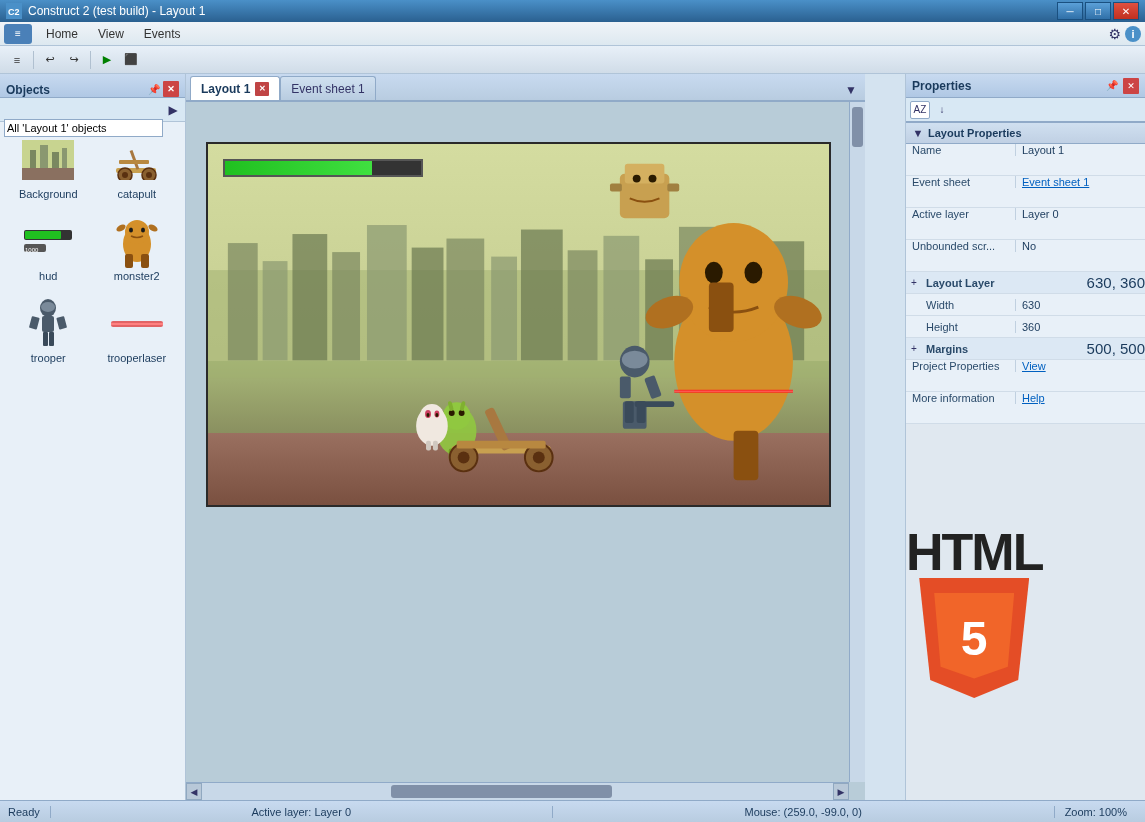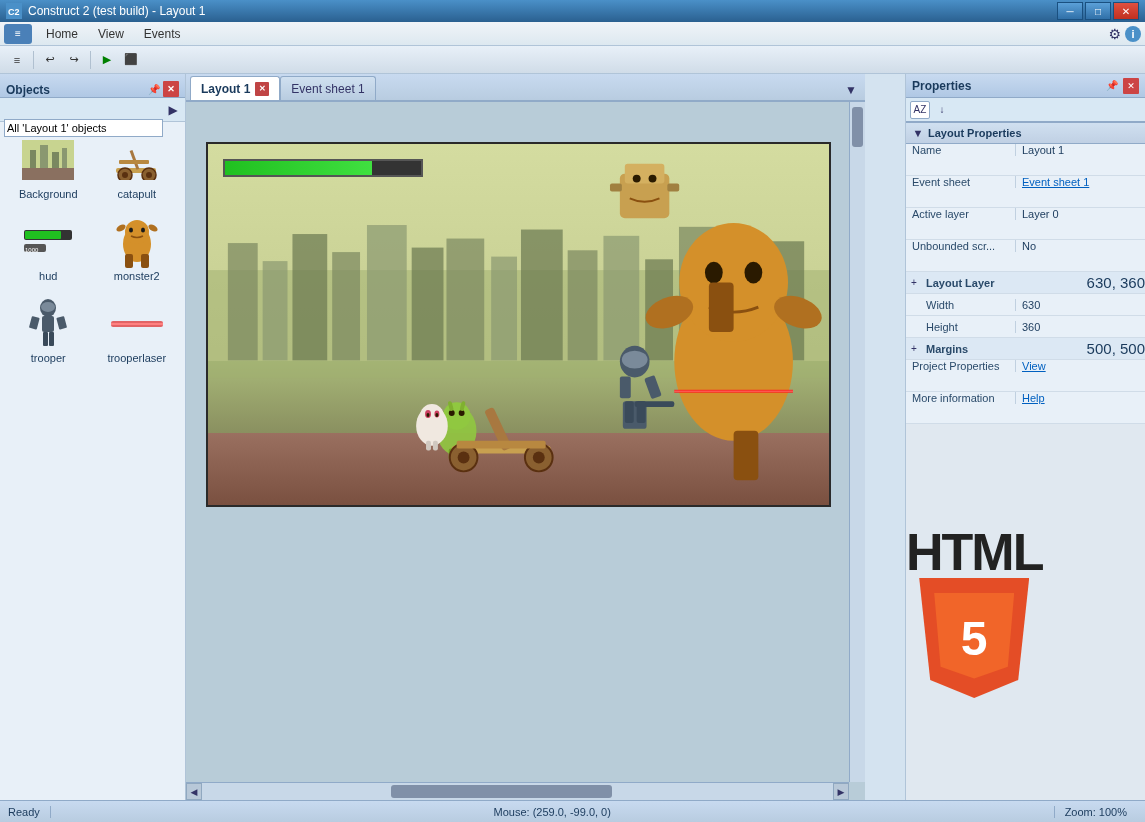--- a/index.html
+++ b/index.html
@@ -708,15 +708,16 @@
           </div>
         </div>
       </div>
     </div>
 
   </div>
 </div>
 
 <div class="statusbar">
   <div class="status-section">Ready</div>
+  <div class="status-section" style="flex:1;text-align:center;">Active layer: Layer 0</div>
   <div class="status-section" style="flex:1;text-align:center;">Mouse: (259.0, -99.0, 0)</div>
   <div class="status-section" style="border-right:none;">Zoom: 100%</div>
 </div>
 
 </body></html>

